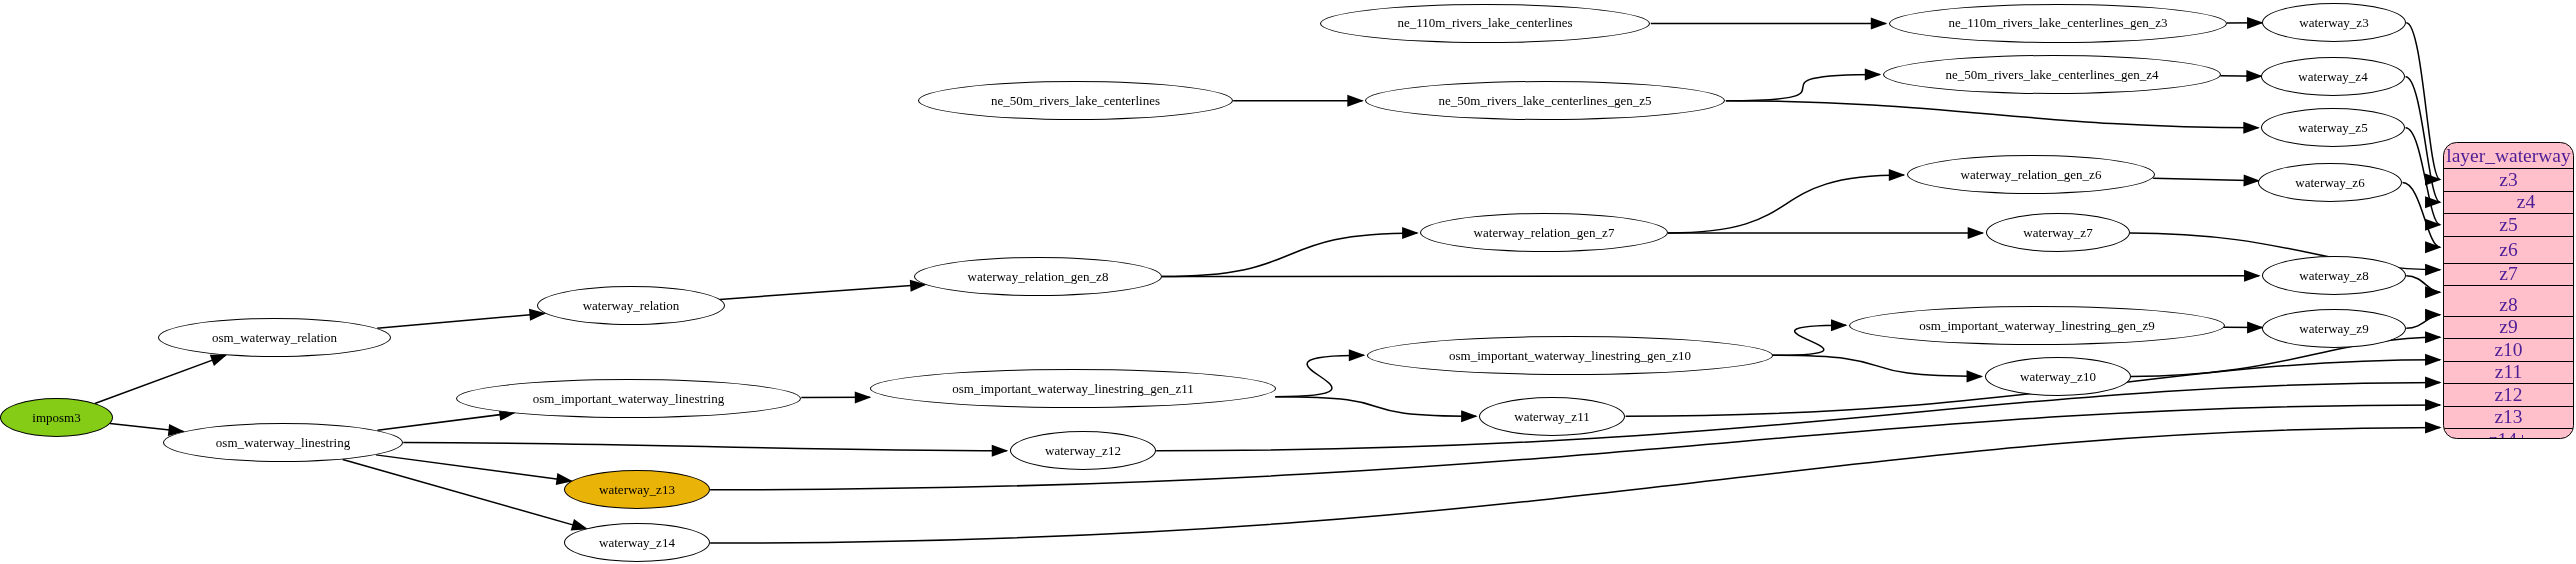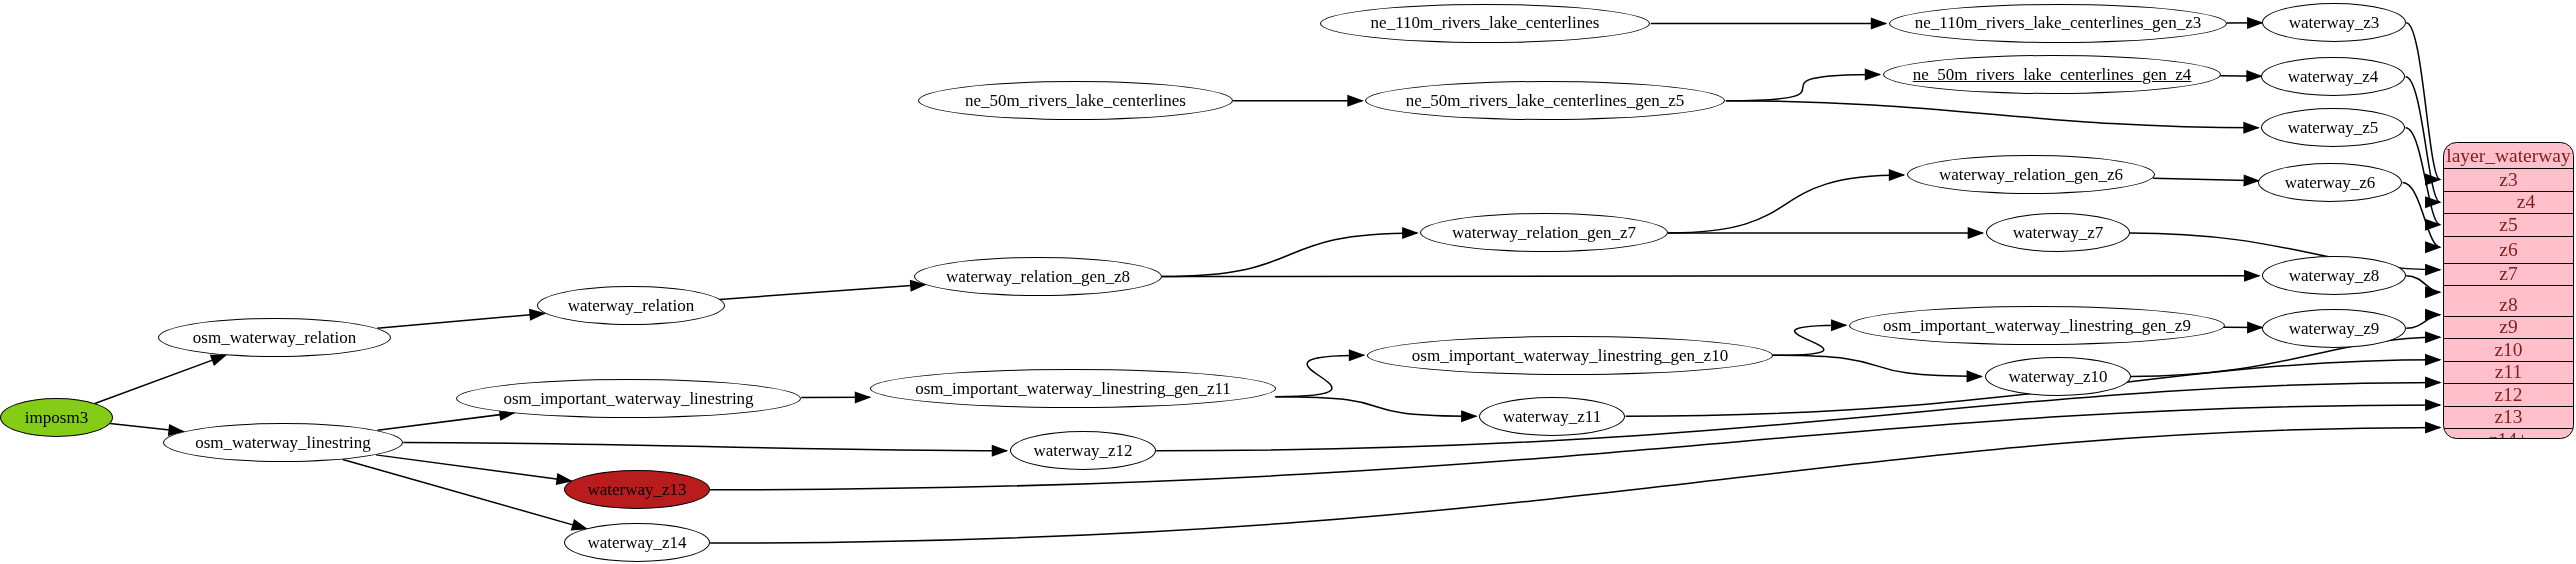--- a/index.html
+++ b/index.html
@@ -18,40 +18,40 @@
   }
   .node {
     position: absolute;
     box-sizing: border-box;
     border: 1.5px solid #000;
     border-radius: 50%;
     background: #fff;
     display: flex;
     align-items: center;
     justify-content: center;
-    font-size: 17px;
+    font-size: 13px;
     color: #000;
     white-space: nowrap;
     z-index: 2;
   }
   .record-table {
     position: absolute;
     box-sizing: border-box;
     border: 1.5px solid #000;
     border-radius: 13.5px;
     overflow: hidden;
     z-index: 2;
   }
   .record-header, .record-row {
     box-sizing: border-box;
     display: flex;
     align-items: center;
     justify-content: center;
     font-size: 19.5px;
-    color: #7f1d1d;
+    color: #4c1d95;
     white-space: nowrap;
   }
   .record-header { border-bottom: 1.5px solid #000; }
   .record-row { border-bottom: 1.5px solid #000; }
   .record-row:last-child { border-bottom: none; }
   path.edge { stroke: #000; stroke-width: 2; fill: none; }
 </style>
 </head>
 <body>
 
@@ -101,33 +101,33 @@
         <path d="M945.5,652 C2097.25,652 2442.775,539 3249,539" class="edge" marker-end="url(#arrow)" stroke="#000000"></path>
         <path d="M945.5,723 C2097.25,723 2442.775,569 3249,569" class="edge" marker-end="url(#arrow)" stroke="#000000"></path>
       </g>
   </svg>
   <div id="node-group">
       <div class="node" style="left: 0px; top: 398px; width: 113px; height: 39px; background: #84cc16; border-color: rgb(0, 0, 0);">imposm3</div>
       <div class="node" style="left: 158px; top: 318px; width: 233px; height: 39px; background: rgb(255, 255, 255); border-color: rgb(0, 0, 0);">osm_waterway_relation</div>
       <div class="node" style="left: 163px; top: 423px; width: 240px; height: 39px; background: rgb(255, 255, 255); border-color: rgb(0, 0, 0);">osm_waterway_linestring</div>
       <div class="node" style="left: 537px; top: 286px; width: 188px; height: 39px; background: rgb(255, 255, 255); border-color: rgb(0, 0, 0); text-align: right;">waterway_relation</div>
       <div class="node" style="left: 456px; top: 379px; width: 345px; height: 39px; background: rgb(255, 255, 255); border-color: rgb(0, 0, 0);">osm_important_waterway_linestring</div>
-      <div class="node" style="left: 564px; top: 470px; width: 146px; height: 39px; background: #b91c1c; border-color: rgb(0, 0, 0);">waterway_z13</div>
+      <div class="node" style="left: 564px; top: 470px; width: 146px; height: 39px; background: #eab308; border-color: rgb(0, 0, 0);">waterway_z13</div>
       <div class="node" style="left: 564px; top: 523px; width: 146px; height: 39px; background: rgb(255, 255, 255); border-color: rgb(0, 0, 0);">waterway_z14</div>
       <div class="node" style="left: 918px; top: 81px; width: 315px; height: 39px; background: rgb(255, 255, 255); border-color: rgb(0, 0, 0);">ne_50m_rivers_lake_centerlines</div>
       <div class="node" style="left: 914px; top: 257px; width: 248px; height: 39px; background: rgb(255, 255, 255); border-color: rgb(0, 0, 0);">waterway_relation_gen_z8</div>
       <div class="node" style="left: 870px; top: 369px; width: 406px; height: 39px; background: rgb(255, 255, 255); border-color: rgb(0, 0, 0);">osm_important_waterway_linestring_gen_z11</div>
       <div class="node" style="left: 1010px; top: 431px; width: 146px; height: 39px; background: rgb(255, 255, 255); border-color: rgb(0, 0, 0);">waterway_z12</div>
       <div class="node" style="left: 1320px; top: 3.8px; width: 330px; height: 39px; background: rgb(255, 255, 255); border-color: rgb(0, 0, 0);">ne_110m_rivers_lake_centerlines</div>
       <div class="node" style="left: 1365px; top: 81px; width: 360px; height: 39px; background: rgb(255, 255, 255); border-color: rgb(0, 0, 0);">ne_50m_rivers_lake_centerlines_gen_z5</div>
       <div class="node" style="left: 1420px; top: 213px; width: 248px; height: 39px; background: rgb(255, 255, 255); border-color: rgb(0, 0, 0);">waterway_relation_gen_z7</div>
       <div class="node" style="left: 1367px; top: 336px; width: 406px; height: 39px; background: rgb(255, 255, 255); border-color: rgb(0, 0, 0);">osm_important_waterway_linestring_gen_z10</div>
       <div class="node" style="left: 1479px; top: 397px; width: 146px; height: 39px; background: rgb(255, 255, 255); border-color: rgb(0, 0, 0);">waterway_z11</div>
       <div class="node" style="left: 1889px; top: 3.8px; width: 338px; height: 39px; background: rgb(255, 255, 255); border-color: rgb(0, 0, 0);">ne_110m_rivers_lake_centerlines_gen_z3</div>
-      <div class="node" style="left: 1883px; top: 55px; width: 338px; height: 39px; background: rgb(255, 255, 255); border-color: rgb(0, 0, 0); text-decoration: underline;">ne_50m_rivers_lake_centerlines_gen_z4</div>
+      <div class="node" style="left: 1883px; top: 55px; width: 338px; height: 39px; background: rgb(255, 255, 255); border-color: rgb(0, 0, 0);">ne_50m_rivers_lake_centerlines_gen_z4</div>
       <div class="node" style="left: 1907px; top: 155px; width: 248px; height: 39px; background: rgb(255, 255, 255); border-color: rgb(0, 0, 0);">waterway_relation_gen_z6</div>
       <div class="node" style="left: 1986px; top: 213px; width: 144px; height: 39px; background: rgb(255, 255, 255); border-color: rgb(0, 0, 0);">waterway_z7</div>
       <div class="node" style="left: 1849px; top: 306px; width: 376px; height: 39px; background: rgb(255, 255, 255); border-color: rgb(0, 0, 0);">osm_important_waterway_linestring_gen_z9</div>
       <div class="node" style="left: 1985px; top: 357px; width: 146px; height: 39px; background: rgb(255, 255, 255); border-color: rgb(0, 0, 0);">waterway_z10</div>
       <div class="node" style="left: 2262px; top: 3px; width: 144px; height: 39px; background: rgb(255, 255, 255); border-color: rgb(0, 0, 0);">waterway_z3</div>
       <div class="node" style="left: 2261px; top: 57px; width: 144px; height: 39px; background: rgb(255, 255, 255); border-color: rgb(0, 0, 0);">waterway_z4</div>
       <div class="node" style="left: 2261px; top: 108px; width: 144px; height: 39px; background: rgb(255, 255, 255); border-color: rgb(0, 0, 0);">waterway_z5</div>
       <div class="node" style="left: 2258px; top: 163px; width: 144px; height: 39px; background: rgb(255, 255, 255); border-color: rgb(0, 0, 0);">waterway_z6</div>
       <div class="node" style="left: 2262px; top: 256px; width: 144px; height: 39px; background: rgb(255, 255, 255); border-color: rgb(0, 0, 0);">waterway_z8</div>
       <div class="node" style="left: 2262px; top: 309px; width: 144px; height: 39px; background: rgb(255, 255, 255); border-color: rgb(0, 0, 0);">waterway_z9</div>

